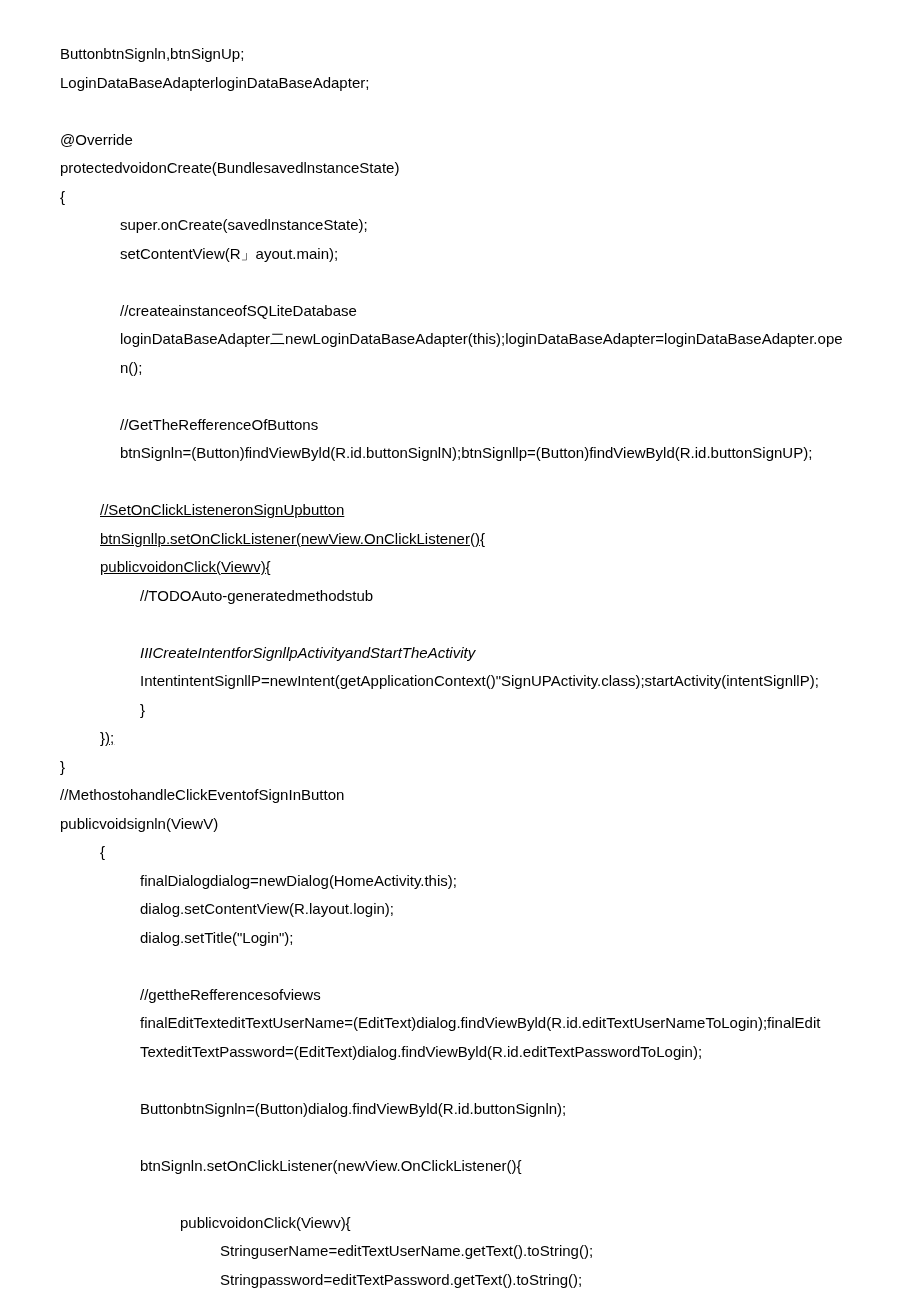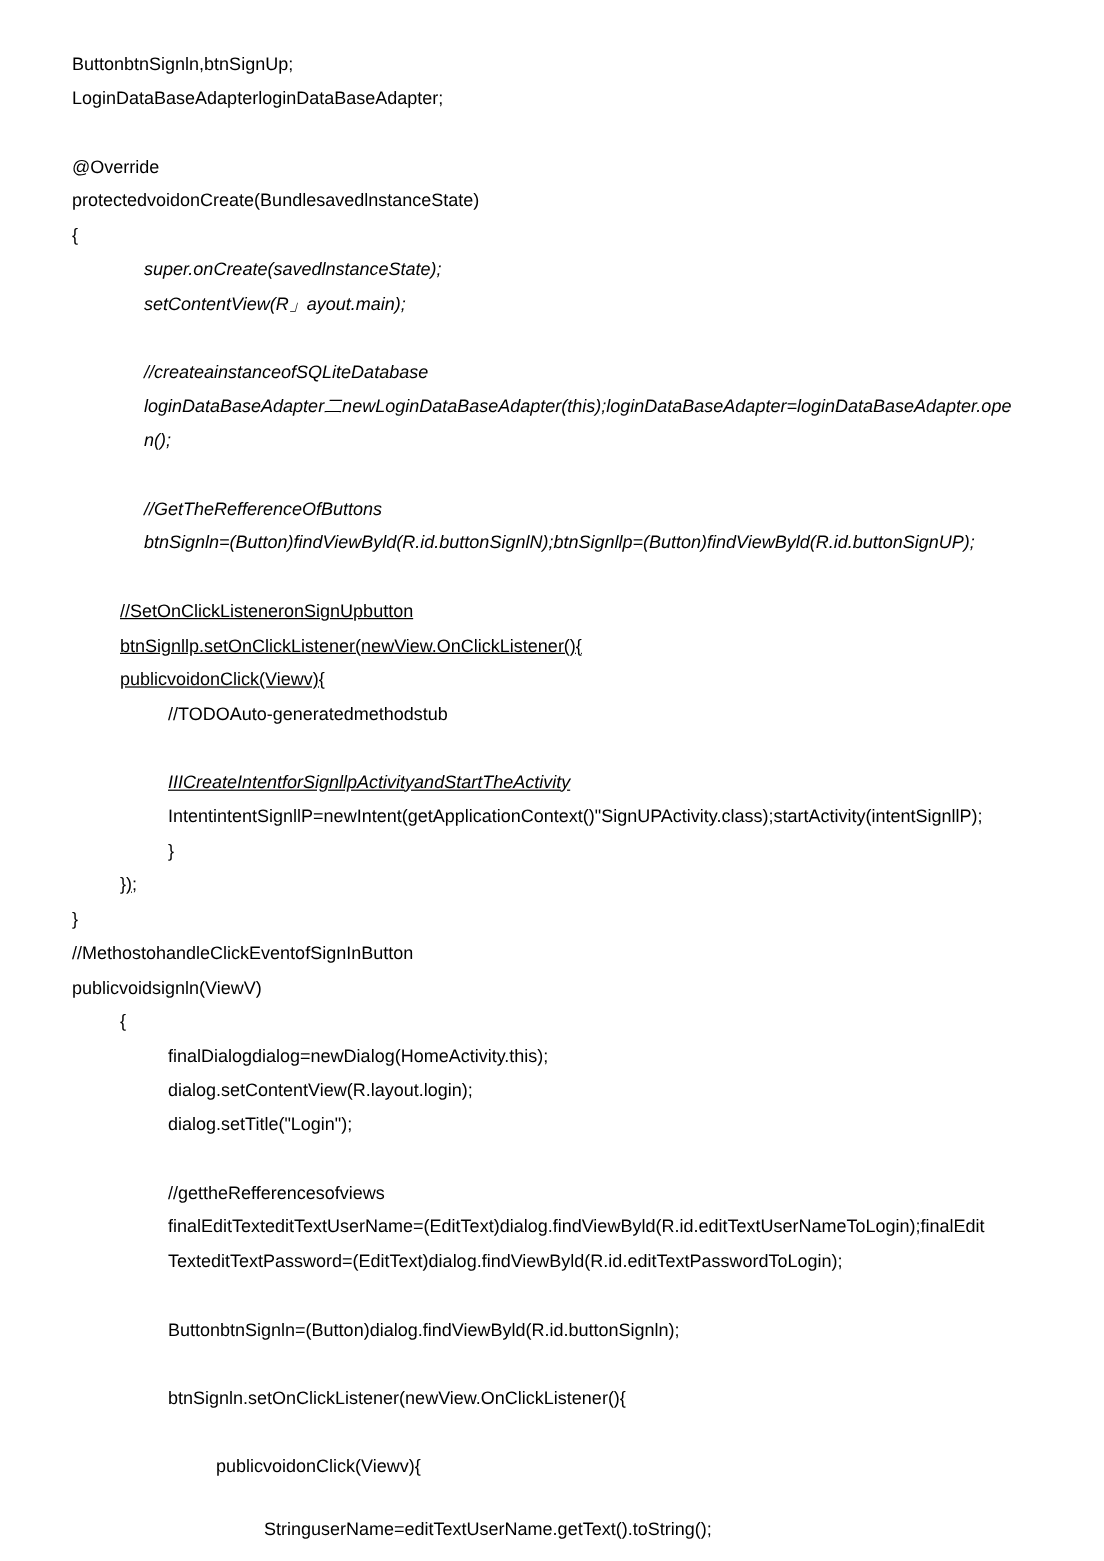--- a/index.html
+++ b/index.html
@@ -17,25 +17,25 @@
       width: 920px;
     }
     .code-container {
       white-space: pre-wrap;
       word-wrap: break-word;
     }
     .line {
       display: block;
       min-height: 1.9em;
     }
-    .indent-1 { padding-left: 60px; font-style: italic; }
+    .indent-1 { padding-left: 60px; }
     .indent-2 { padding-left: 40px; text-decoration: underline; }
     .indent-3 { padding-left: 80px; }
     .indent-4 { padding-left: 80px; }
     .indent-5 { padding-left: 120px; }
-    .indent-6 { padding-left: 160px; margin-top: 24px; }
-    .italic { font-style: italic; text-decoration: underline; }
+    .indent-6 { padding-left: 160px; }
+    .italic { font-style: italic; }
     .blank { height: 1.9em; }
   </style>
 </head>
 <body>
 
 <div class="code-container" id="code-root"><span class="line">ButtonbtnSignln,btnSignUp;</span><span class="line">LoginDataBaseAdapterloginDataBaseAdapter;</span><span class="line blank">&nbsp;</span><span class="line">@Override</span><span class="line">protectedvoidonCreate(BundlesavedlnstanceState)</span><span class="line">{</span><span class="line indent-1">super.onCreate(savedlnstanceState);</span><span class="line indent-1">setContentView(R」ayout.main);</span><span class="line blank">&nbsp;</span><span class="line indent-1">//createainstanceofSQLiteDatabase</span><span class="line indent-1">loginDataBaseAdapter二newLoginDataBaseAdapter(this);loginDataBaseAdapter=loginDataBaseAdapter.ope</span><span class="line indent-1">n();</span><span class="line blank">&nbsp;</span><span class="line indent-1">//GetTheRefferenceOfButtons</span><span class="line indent-1">btnSignln=(Button)findViewByld(R.id.buttonSignlN);btnSignllp=(Button)findViewByld(R.id.buttonSignUP);</span><span class="line blank">&nbsp;</span><span class="line indent-2">//SetOnClickListeneronSignUpbutton</span><span class="line indent-2">btnSignllp.setOnClickListener(newView.OnClickListener(){</span><span class="line indent-2">publicvoidonClick(Viewv){</span><span class="line indent-3">//TODOAuto-generatedmethodstub</span><span class="line blank">&nbsp;</span><span class="line indent-3 italic">IIICreateIntentforSignllpActivityandStartTheActivity</span><span class="line indent-3">IntentintentSignllP=newIntent(getApplicationContext()"SignUPActivity.class);startActivity(intentSignllP);</span><span class="line indent-3">}</span><span class="line indent-2">});</span><span class="line">}</span><span class="line">//MethostohandleClickEventofSignInButton</span><span class="line">publicvoidsignln(ViewV)</span><span class="line indent-2">{</span><span class="line indent-4">finalDialogdialog=newDialog(HomeActivity.this);</span><span class="line indent-4">dialog.setContentView(R.layout.login);</span><span class="line indent-4">dialog.setTitle("Login");</span><span class="line blank">&nbsp;</span><span class="line indent-4">//gettheRefferencesofviews</span><span class="line indent-4">finalEditTexteditTextUserName=(EditText)dialog.findViewByld(R.id.editTextUserNameToLogin);finalEdit</span><span class="line indent-4">TexteditTextPassword=(EditText)dialog.findViewByld(R.id.editTextPasswordToLogin);</span><span class="line blank">&nbsp;</span><span class="line indent-4">ButtonbtnSignln=(Button)dialog.findViewByld(R.id.buttonSignln);</span><span class="line blank">&nbsp;</span><span class="line indent-4">btnSignln.setOnClickListener(newView.OnClickListener(){</span><span class="line blank">&nbsp;</span><span class="line indent-5">publicvoidonClick(Viewv){</span><span class="line indent-6">StringuserName=editTextUserName.getText().toString();</span><span class="line indent-6">Stringpassword=editTextPassword.getText().toString();</span></div>
 
 </body></html>

